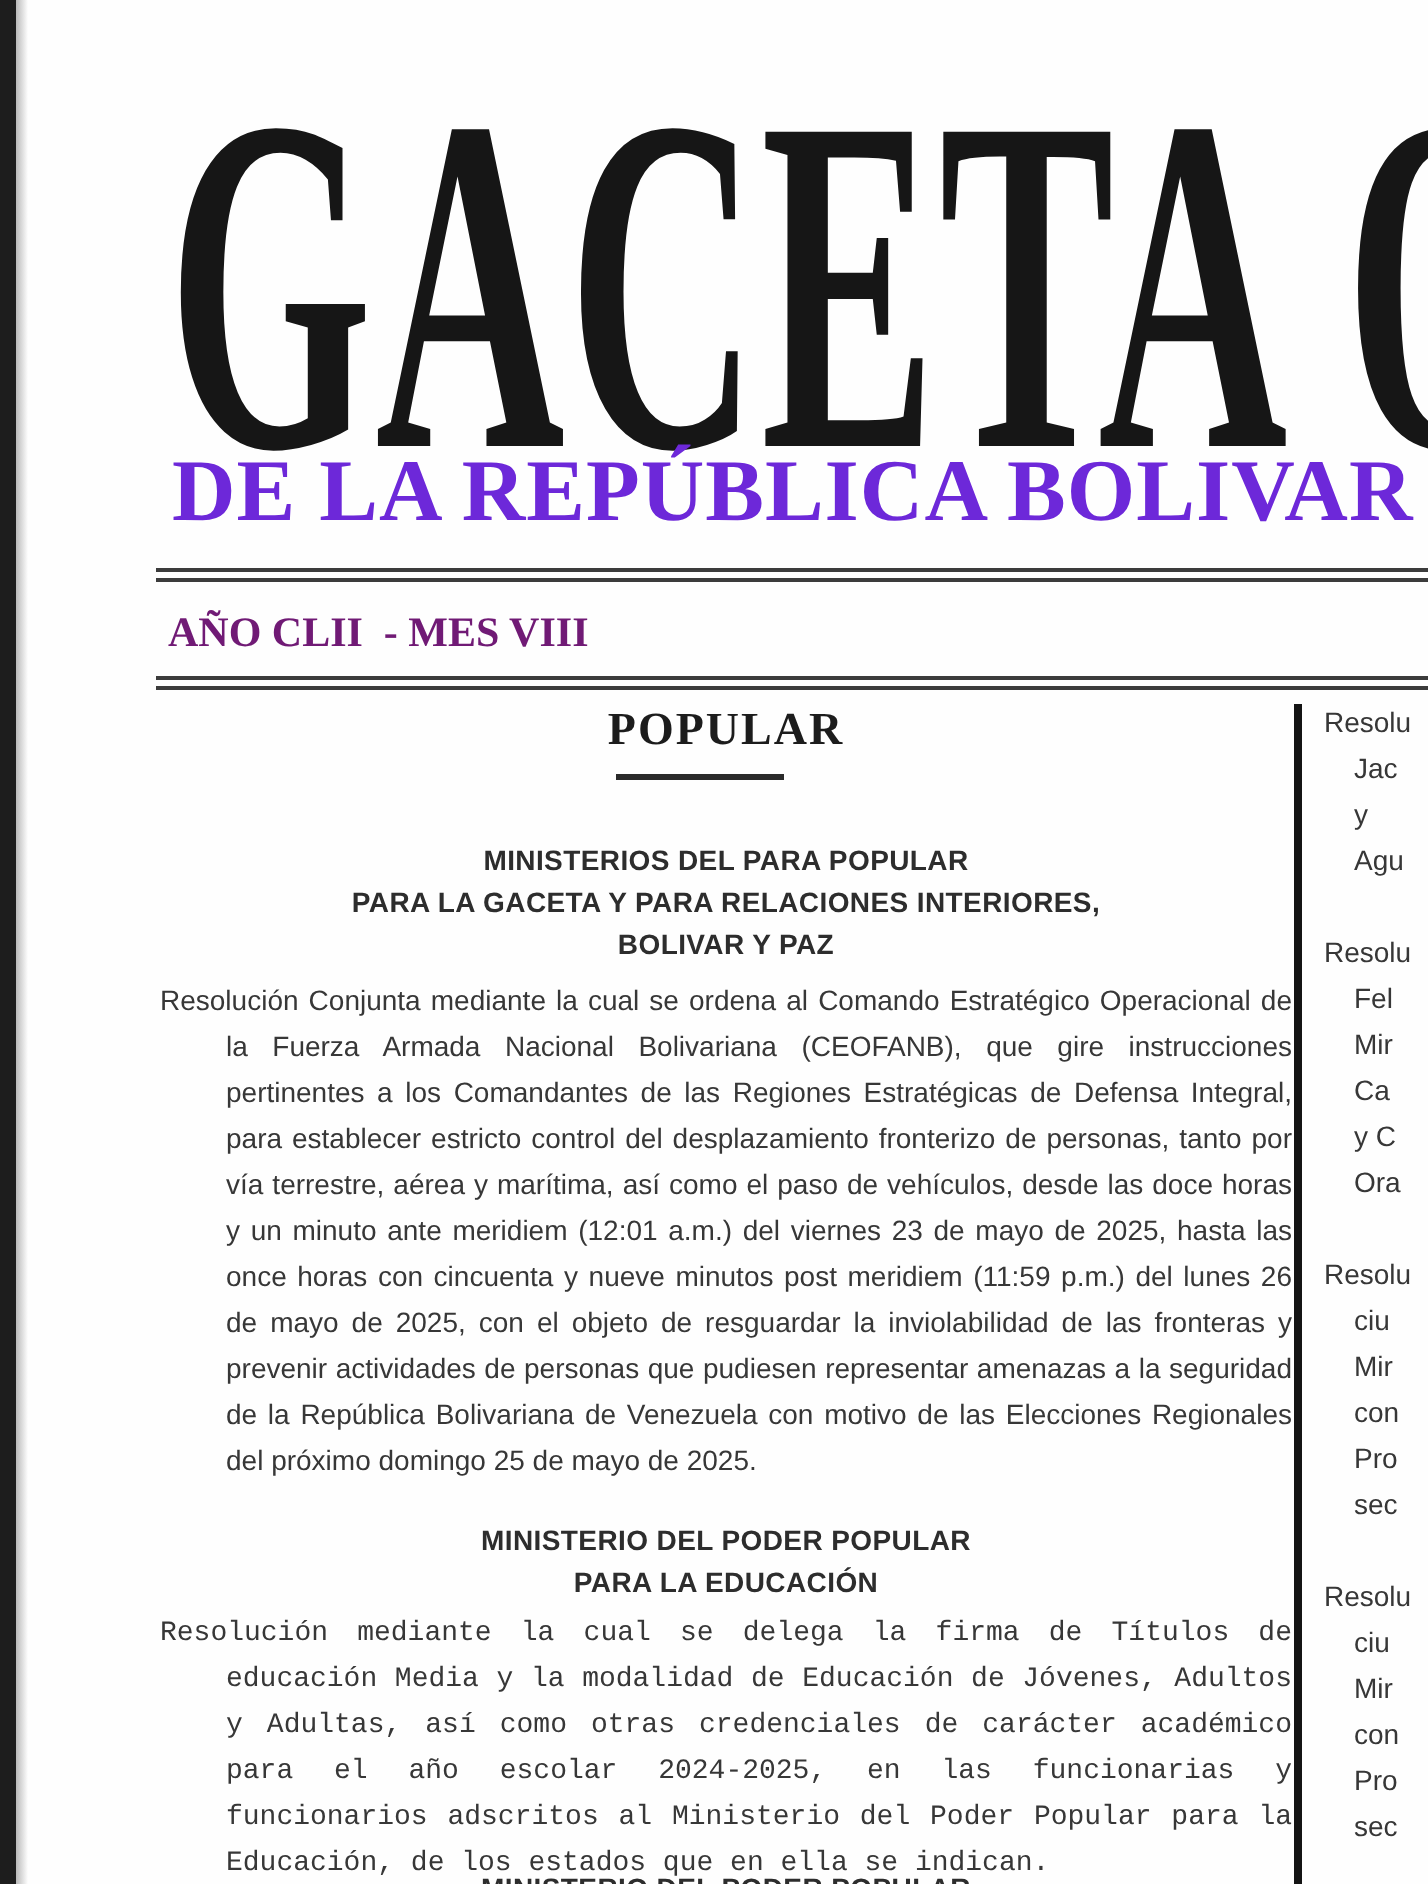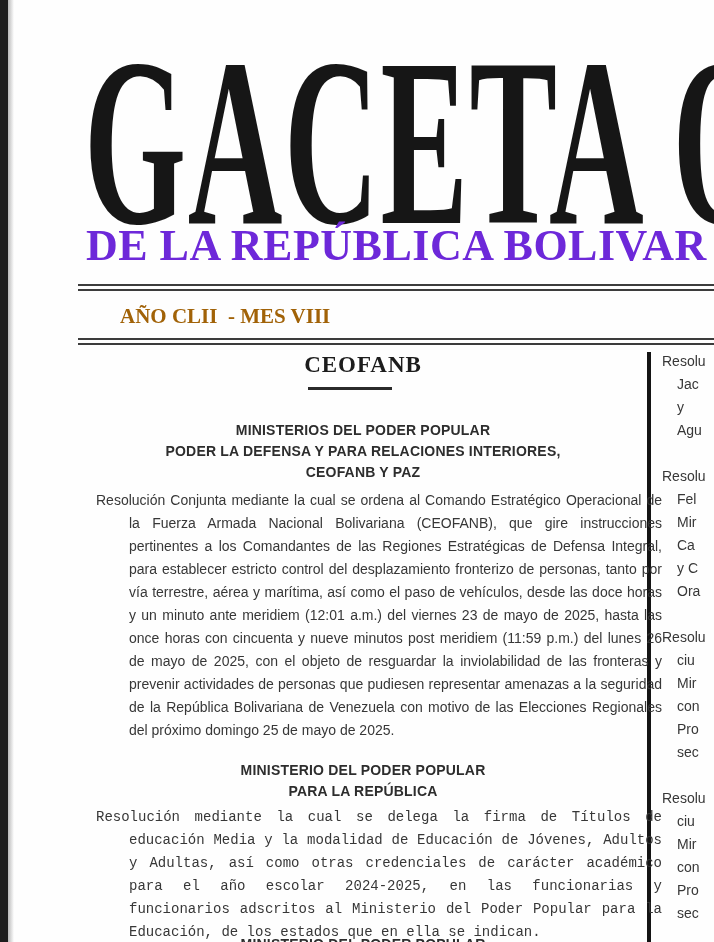--- a/index.html
+++ b/index.html
@@ -24,37 +24,37 @@
     font-size:44px;line-height:48px;letter-spacing:.5px;white-space:nowrap;
   }
   
   .double-rule{position:absolute;left:78px;right:0;height:3px;
     border-top:2px solid #3c3c3c;border-bottom:2px solid #3c3c3c;}
   .rule-1{top:284px;}
   .rule-2{top:338px;}
   
   .dateline{position:absolute;left:78px;right:0;top:301px;height:34px;
     font-family:"Liberation Serif",serif;font-weight:700;font-size:21px;
-    color:#a16207;white-space:pre;margin-left:36px;}
+    color:#701a75;white-space:pre;}
   .dateline-left{position:absolute;left:6px;top:3px;}
   .dateline-right{position:absolute;left:388px;top:3px;}
   
   .col-divider{position:absolute;left:647px;top:352px;width:4px;height:590px;background:#141414;}
   
   .sumario-title{position:absolute;left:80px;width:566px;top:352px;text-align:center;
     font-family:"Liberation Serif",serif;font-weight:700;font-size:23px;
     letter-spacing:1px;color:#1c1c1c;}
   .sumario-underline{position:absolute;left:308px;top:387px;width:84px;height:3px;background:#2a2a2a;}
   
   .left-col{position:absolute;left:80px;width:566px;top:0;}
   .sec-heading{position:absolute;left:0;width:566px;text-align:center;
     font-weight:700;font-size:14px;line-height:21px;color:#2d2d2d;letter-spacing:.2px;}
   .para{position:absolute;left:0;width:566px;box-sizing:border-box;
     font-size:14px;line-height:23px;color:#373737;
-    text-align:justify;padding-left:33px;text-indent:-33px;margin-left:16px;}
+    text-align:justify;padding-left:33px;text-indent:-33px;}
   .h-defensa{top:420px;}
   .p-defensa{top:489px;}
   .h-educacion{top:760px;}
   .p-educacion{top:806px;font-family:Liberation Mono, monospace;}
   .h-partial{top:934px;}
   
   .right-col{position:absolute;left:662px;top:350px;width:60px;}
   .rc-entry{margin-bottom:23px;}
   .rc-line{font-size:14px;line-height:23px;color:#373737;white-space:nowrap;padding-left:15px;}
   .rc-line.first{padding-left:0;}
@@ -69,37 +69,37 @@
 
   <div class="masthead-title">GACETA O</div>
   <div class="masthead-subtitle">DE LA REPÚBLICA BOLIVAR</div>
 
   <div class="double-rule rule-1"></div>
   <div class="dateline">
     <span class="dateline-left">AÑO CLII  - MES VIII</span>
   </div>
   <div class="double-rule rule-2"></div>
 
-  <div class="sumario-title">CEOFANB</div>
+  <div class="sumario-title">POPULAR</div>
   <div class="sumario-underline"></div>
 
   <div class="col-divider"></div>
 
   <div class="left-col">
 
     <div class="sec-heading h-defensa">
-      <div>MINISTERIOS DEL PODER POPULAR</div>
-      <div>PODER LA DEFENSA Y PARA RELACIONES INTERIORES,</div>
-      <div>CEOFANB Y PAZ</div>
+      <div>MINISTERIOS DEL PARA POPULAR</div>
+      <div>PARA LA GACETA Y PARA RELACIONES INTERIORES,</div>
+      <div>BOLIVAR Y PAZ</div>
     </div>
     <div class="para p-defensa">Resolución Conjunta mediante la cual se ordena al Comando Estratégico Operacional de la Fuerza Armada Nacional Bolivariana (CEOFANB), que gire instrucciones pertinentes a los Comandantes de las Regiones Estratégicas de Defensa Integral, para establecer estricto control del desplazamiento fronterizo de personas, tanto por vía terrestre, aérea y marítima, así como el paso de vehículos, desde las doce horas y un minuto ante meridiem (12:01 a.m.) del viernes 23 de mayo de 2025, hasta las once horas con cincuenta y nueve minutos post meridiem (11:59 p.m.) del lunes 26 de mayo de 2025, con el objeto de resguardar la inviolabilidad de las fronteras y prevenir actividades de personas que pudiesen representar amenazas a la seguridad de la República Bolivariana de Venezuela con motivo de las Elecciones Regionales del próximo domingo 25 de mayo de 2025.</div>
 
     <div class="sec-heading h-educacion">
       <div>MINISTERIO DEL PODER POPULAR</div>
-      <div>PARA LA REPÚBLICA</div>
+      <div>PARA LA EDUCACIÓN</div>
     </div>
     <div class="para p-educacion">Resolución mediante la cual se delega la firma de Títulos de educación Media y la modalidad de Educación de Jóvenes, Adultos y Adultas, así como otras credenciales de carácter académico para el año escolar 2024-2025, en las funcionarias y funcionarios adscritos al Ministerio del Poder Popular para la Educación, de los estados que en ella se indican.</div>
 
     <div class="sec-heading h-partial">MINISTERIO DEL PODER POPULAR</div>
   </div>
 
   <div class="right-col">
 
     <div class="rc-entry">
       <div class="rc-line first">Resolu</div>

